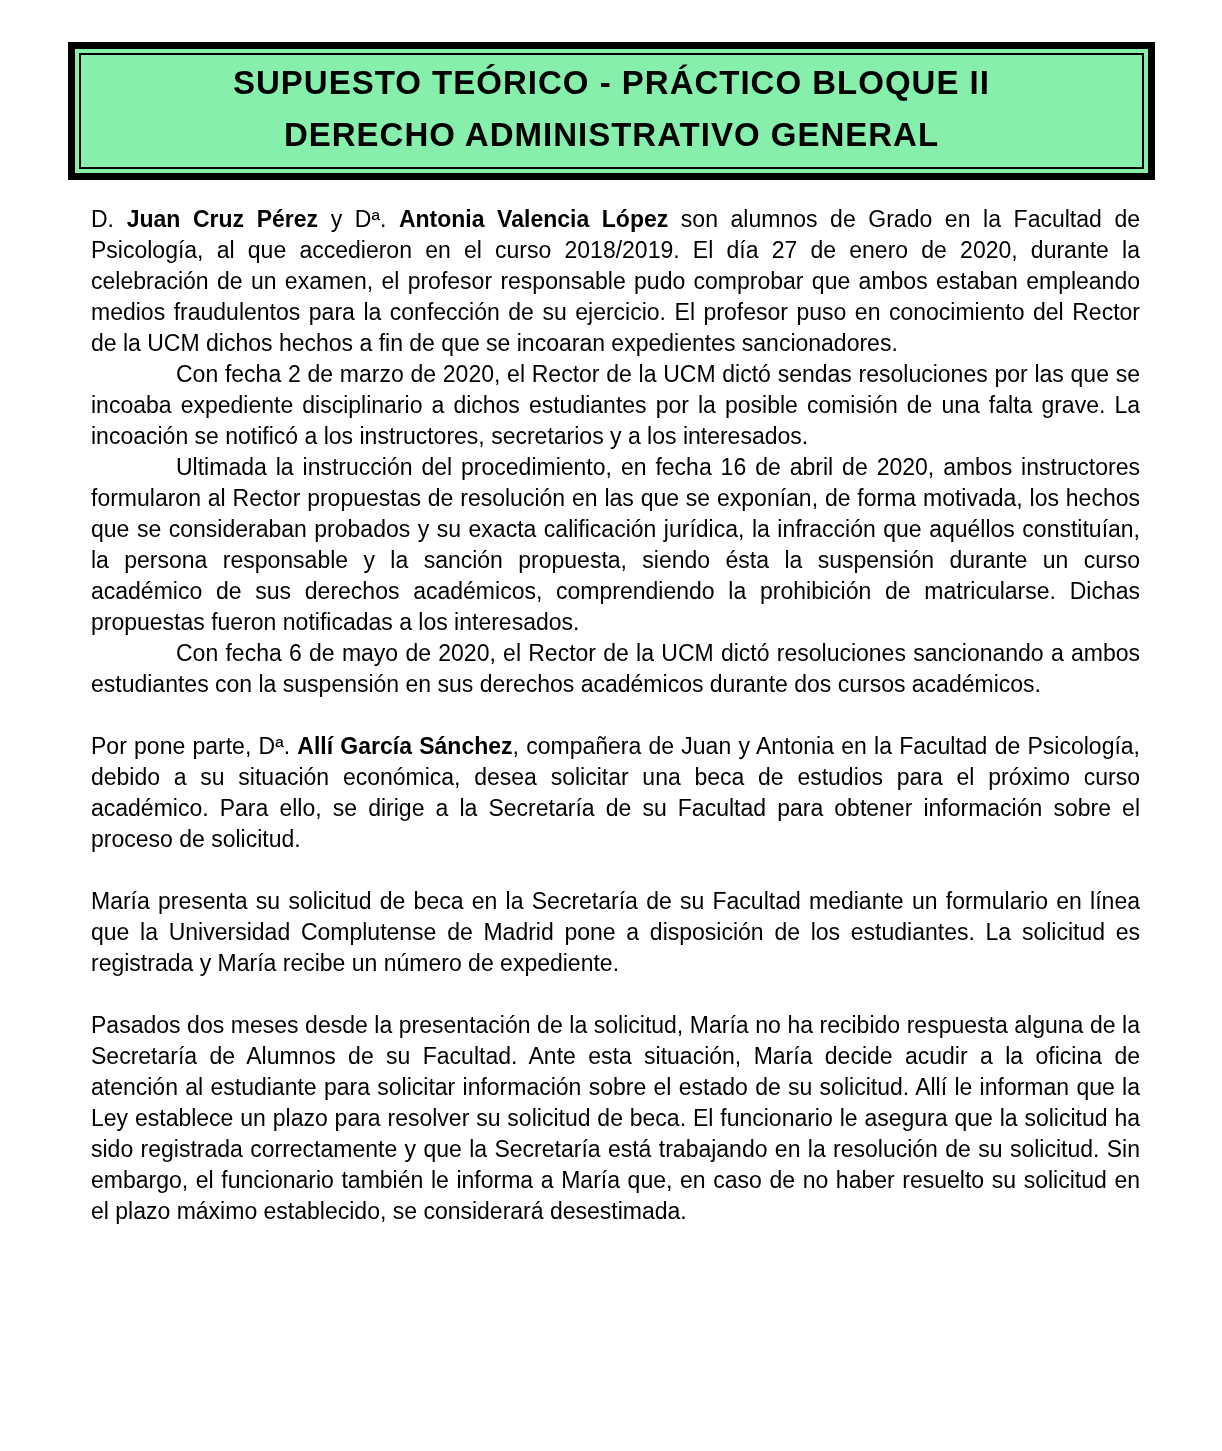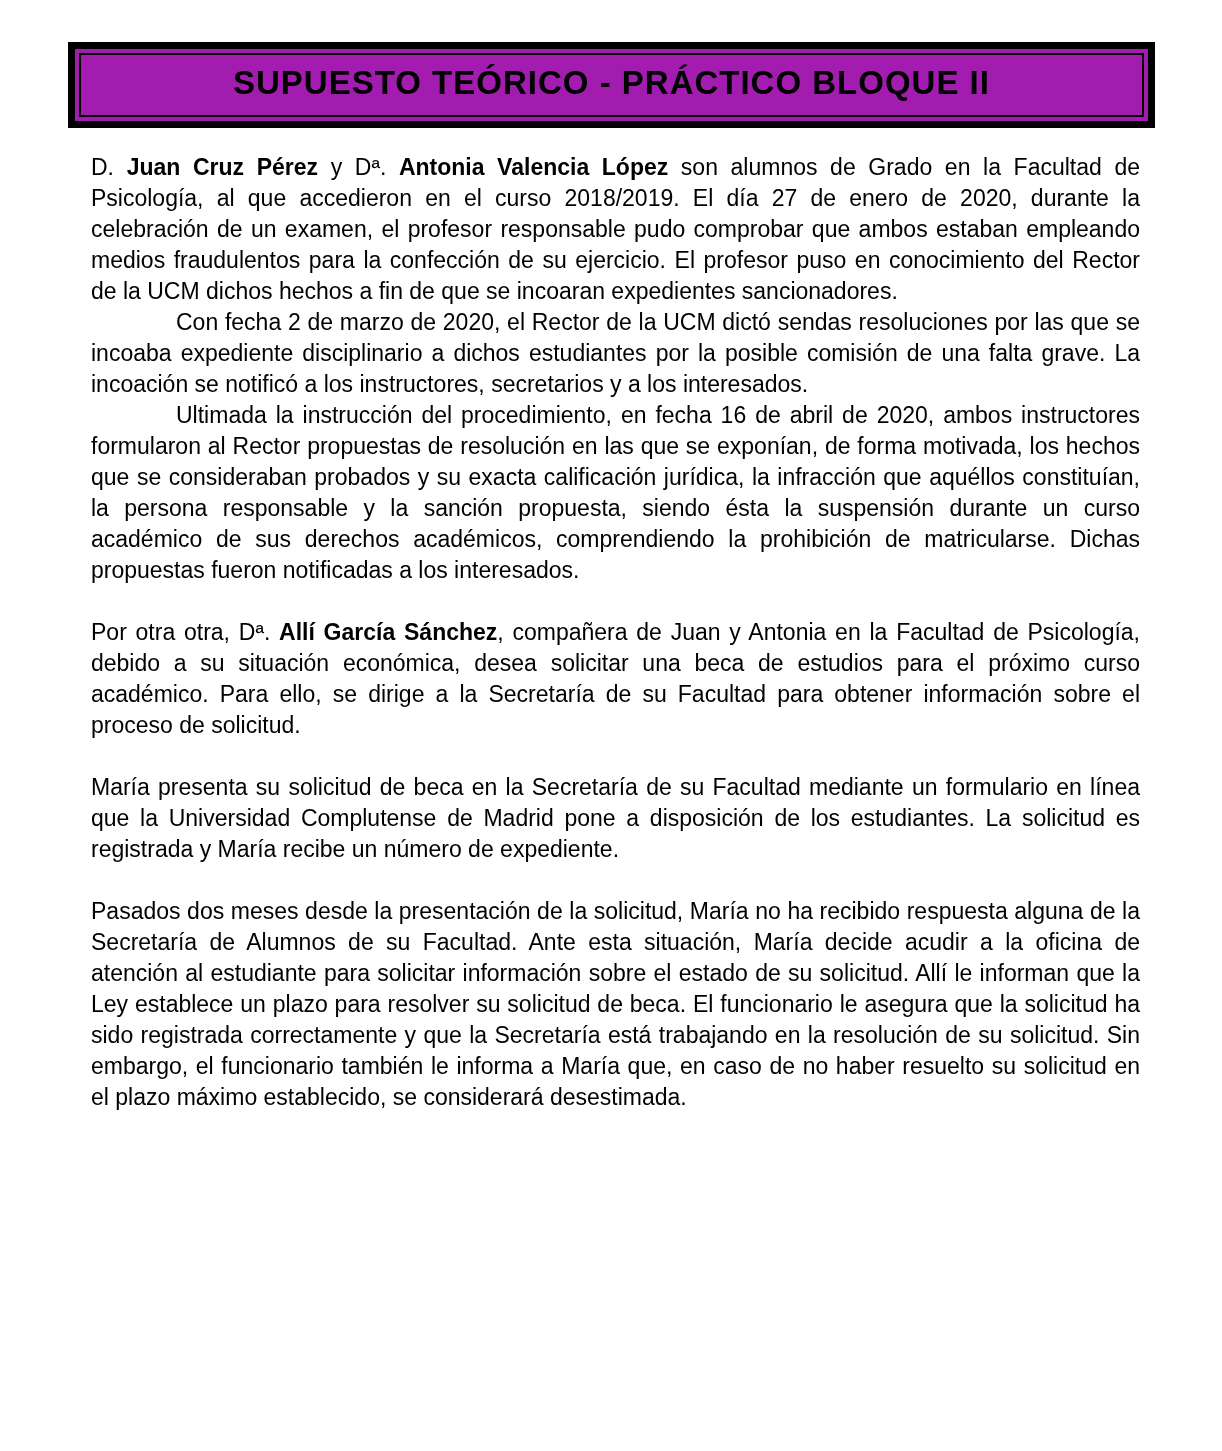--- a/index.html
+++ b/index.html
@@ -12,21 +12,21 @@
     width: 1222px;
     height: 1451px;
     background: #ffffff;
     color: #000000;
     overflow: hidden;
   }
   .title-box {
     margin: 42px 67px 0 68px;
     border: 7px solid #000000;
     padding: 4px;
-    background: #a21caf;
+    background: #86efac;
   }
   .title-inner {
     border: 2px solid #000000;
     text-align: center;
     padding: 2px 8px 6px 8px;
   }
   .title-line {
     font-weight: 700;
     font-size: 33px;
     line-height: 52px;
@@ -53,23 +53,25 @@
     font-weight: 700;
   }
 </style>
 </head>
 <body>
 
 <div class="page" style="background: rgb(255, 255, 255); color: rgb(0, 0, 0);">
   <div class="title-box">
     <div class="title-inner">
       <div class="title-line">SUPUESTO TEÓRICO - PRÁCTICO BLOQUE II</div>
+      <div class="title-line">DERECHO ADMINISTRATIVO GENERAL</div>
     </div>
   </div>
   <div class="doc">
       <p class=""><span>D. </span><span class="bold">Juan Cruz Pérez</span><span>  y  Dª. </span><span class="bold">Antonia Valencia López</span><span> son alumnos de Grado en la Facultad de Psicología, al que accedieron en el curso 2018/2019. El día 27 de enero de 2020, durante la celebración de un examen, el profesor responsable pudo comprobar que ambos estaban empleando medios fraudulentos para la confección de su ejercicio. El profesor puso en conocimiento del Rector de la UCM dichos hechos a fin de que se incoaran expedientes sancionadores.</span></p>
       <p class="indent "><span>Con fecha 2 de marzo de 2020, el Rector de la UCM dictó sendas resoluciones por las que se incoaba expediente disciplinario a dichos estudiantes por la posible comisión de una falta grave. La incoación se notificó a los instructores, secretarios y a los interesados.</span></p>
       <p class="indent "><span>Ultimada la instrucción del procedimiento, en fecha 16 de abril de 2020, ambos instructores formularon al Rector propuestas de resolución en las que se exponían, de forma motivada, los hechos que se consideraban probados y su exacta calificación jurídica, la infracción que aquéllos constituían, la persona responsable y la sanción propuesta, siendo ésta la suspensión durante un curso académico de sus derechos académicos, comprendiendo la prohibición de matricularse. Dichas propuestas fueron notificadas a los interesados.</span></p>
-      <p class="space-before"><span>Por otra otra, Dª. </span><span class="bold">Allí García Sánchez</span><span>, compañera de Juan y Antonia en la Facultad de Psicología, debido a su situación económica, desea solicitar una beca de estudios para el próximo curso académico. Para ello, se dirige a la Secretaría de su Facultad para obtener información sobre el proceso de solicitud.</span></p>
+      <p class="indent "><span>Con fecha 6 de mayo de 2020, el Rector de la UCM dictó resoluciones sancionando a ambos estudiantes con la suspensión en sus derechos académicos durante dos cursos académicos.</span></p>
+      <p class="space-before"><span>Por pone parte, Dª. </span><span class="bold">Allí García Sánchez</span><span>, compañera de Juan y Antonia en la Facultad de Psicología, debido a su situación económica, desea solicitar una beca de estudios para el próximo curso académico. Para ello, se dirige a la Secretaría de su Facultad para obtener información sobre el proceso de solicitud.</span></p>
       <p class="space-before"><span>María presenta su solicitud de beca en la Secretaría de su Facultad mediante un formulario en línea que la Universidad Complutense de Madrid pone a disposición de los estudiantes. La solicitud es registrada y María recibe un número de expediente.</span></p>
       <p class="space-before"><span>Pasados dos meses desde la presentación de la solicitud, María no ha recibido respuesta alguna de la Secretaría de Alumnos de su Facultad. Ante esta situación, María decide acudir a la oficina de atención al estudiante para solicitar información sobre el estado de su solicitud. Allí le informan que la Ley establece un plazo para resolver su solicitud de beca. El funcionario le asegura que la solicitud ha sido registrada correctamente y que la Secretaría está trabajando en la resolución de su solicitud. Sin embargo, el funcionario también le informa a María que, en caso de no haber resuelto su solicitud en el plazo máximo establecido, se considerará desestimada.</span></p>
     </div>
 </div>
 
 </body></html>

